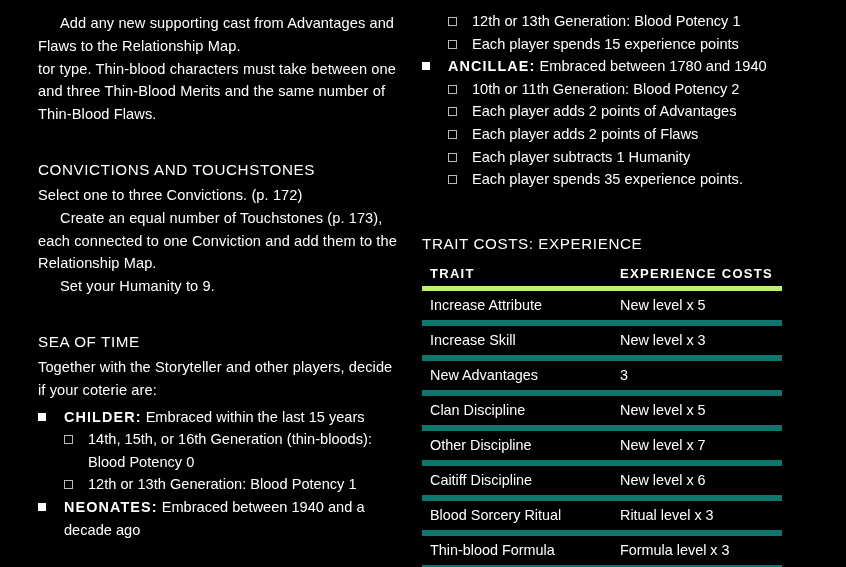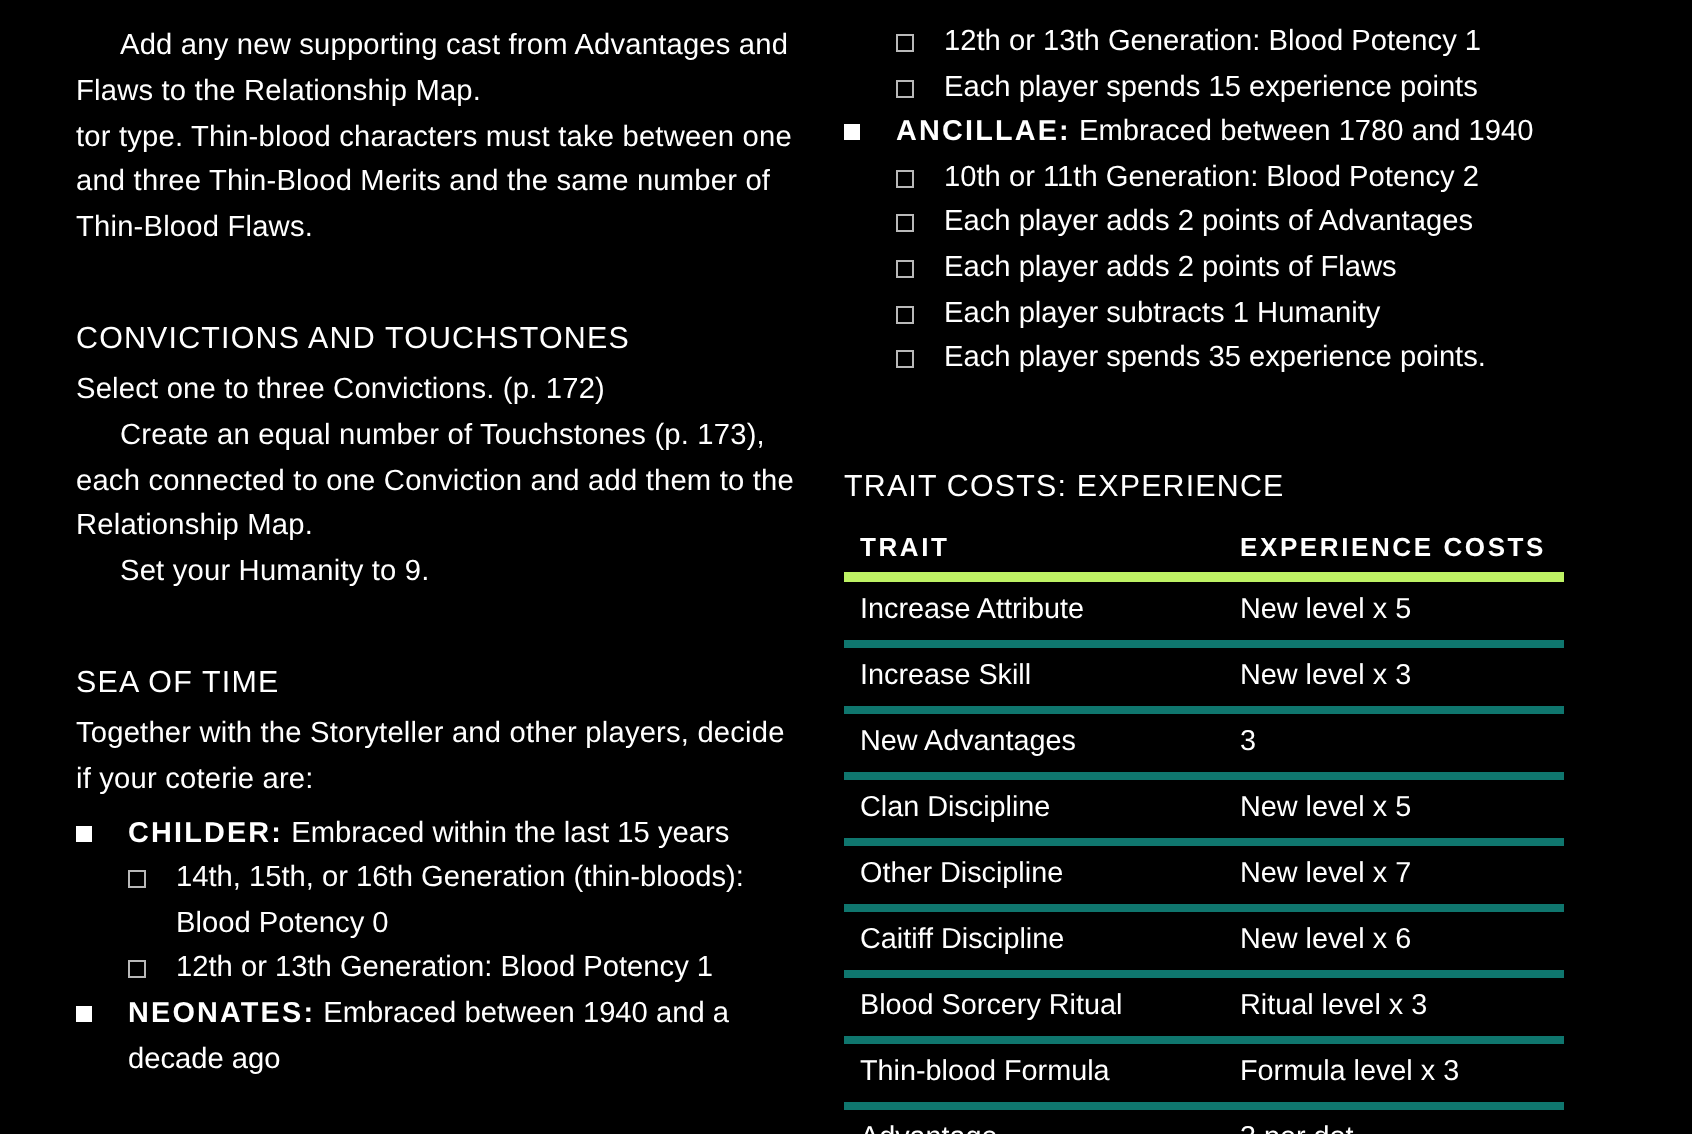--- a/index.html
+++ b/index.html
@@ -124,21 +124,21 @@
     letter-spacing: 1.3px;
     font-variant: small-caps;
     font-weight: bold;
     padding: 0 0 5px 8px;
     color: #ffffff;
     border-bottom: 5px solid #bef264;
   }
   table.trait td {
     font-size: 14.4px;
     padding: 5px 0 5px 8px;
-    border-bottom: 4px solid #0f766e;
+    border-bottom: 6px solid #0f766e;
     color: #ffffff;
     line-height: 19px;
   }
   table.trait tr:last-child td {
     border-bottom: none;
   }
   table.trait td.c1 { width: 182px; }
   table.trait th.c1 { width: 182px; }
 </style>
 </head>

